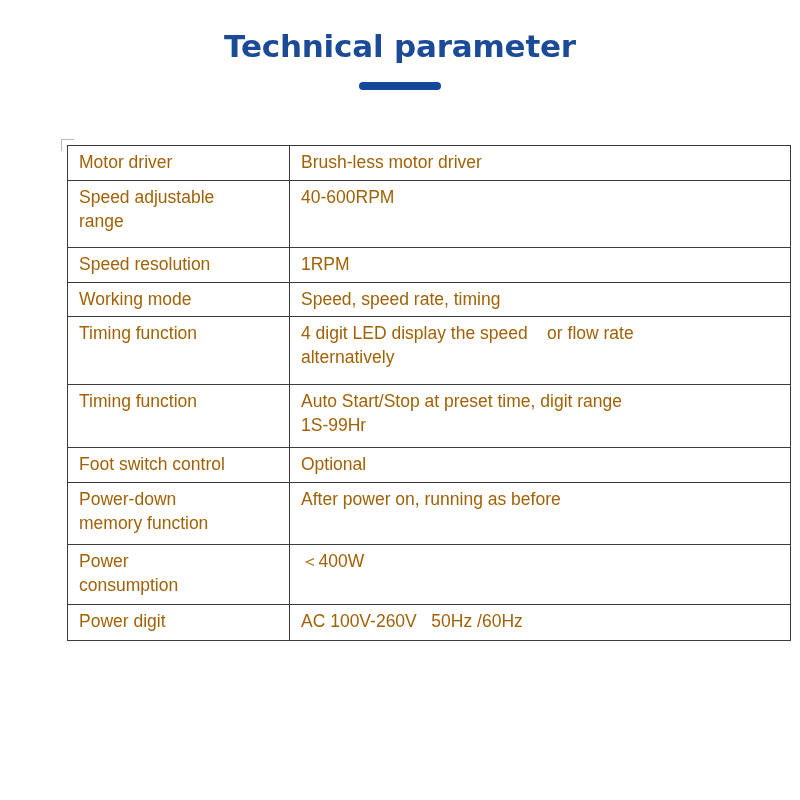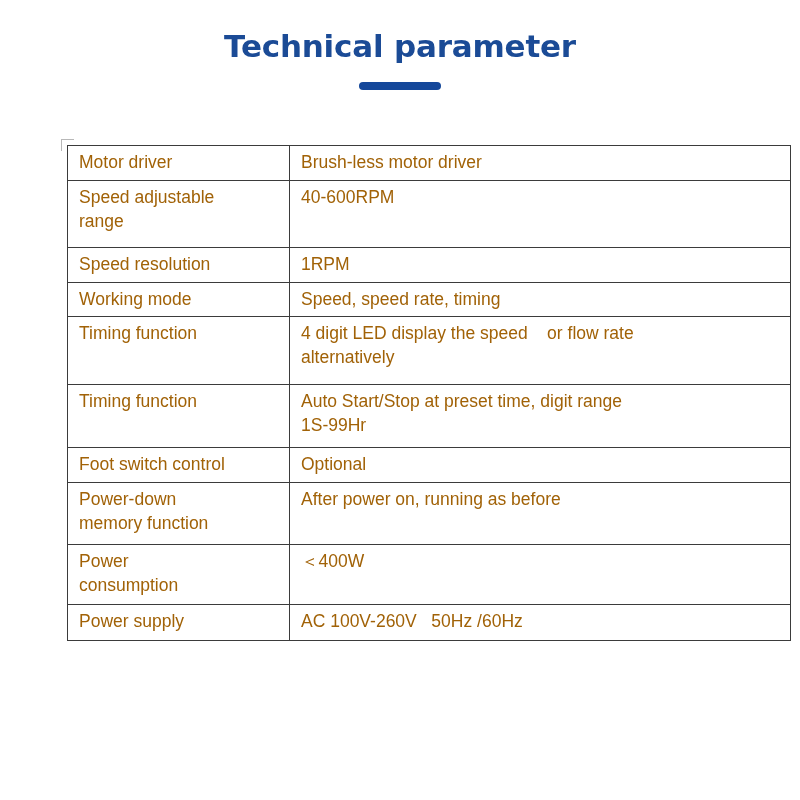--- a/index.html
+++ b/index.html
@@ -178,21 +178,21 @@
           <span class="cell-text">Power
 consumption</span>
         </td>
         <td class="col-value">
           <span class="cell-text">＜400W</span>
         </td>
       </tr>
 
       <tr style="height:36px">
         <td class="col-label">
-          <span class="cell-text">Power supply</span>
+          <span class="cell-text">Power digit</span>
         </td>
         <td class="col-value">
           <span class="cell-text">AC 100V-260V   50Hz /60Hz</span>
         </td>
       </tr>
 
     </tbody>
   </table>
 </div>
 

